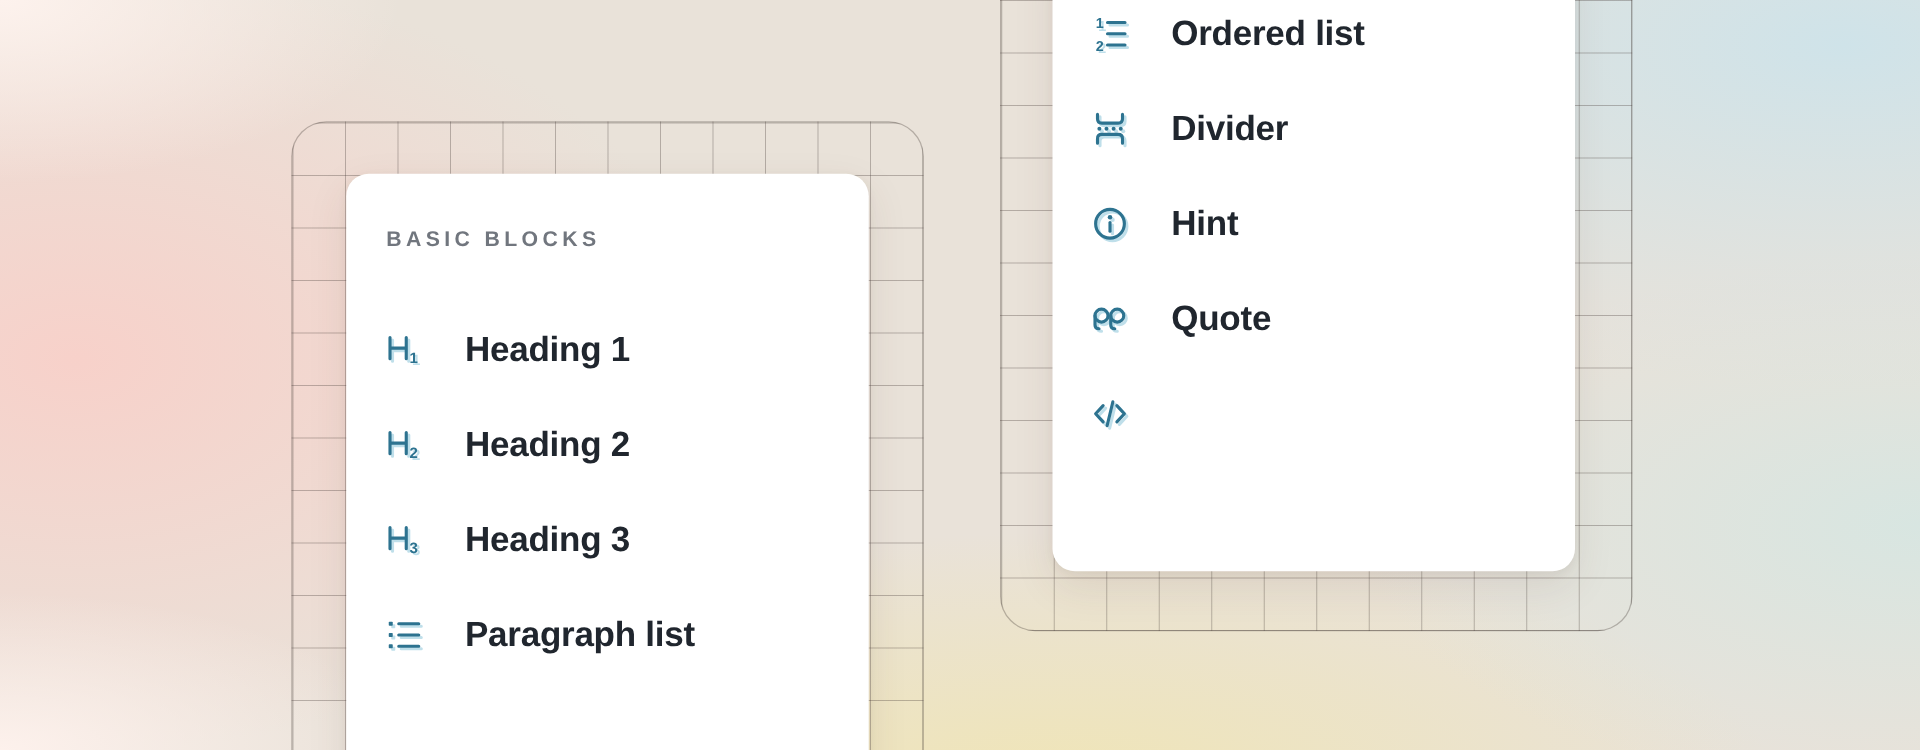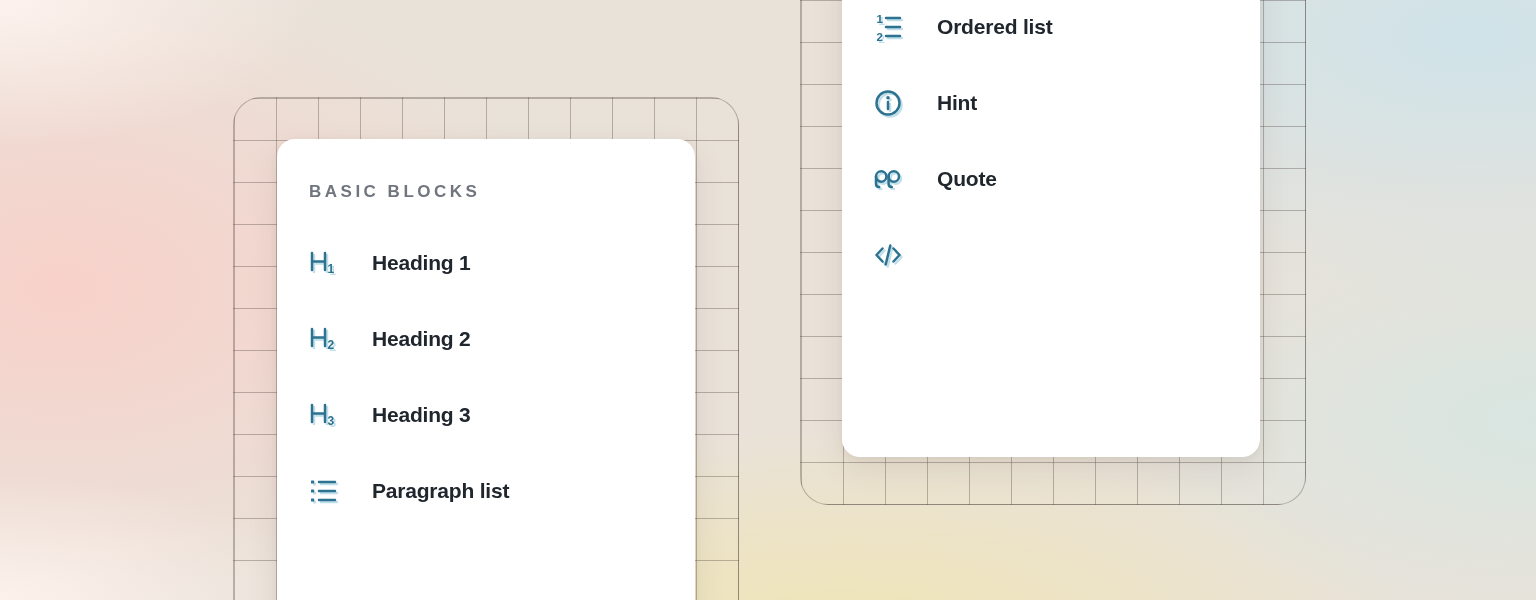--- a/index.html
+++ b/index.html
@@ -28,33 +28,33 @@
   #grid-panel-right { left:800px; top:-43px; width:504px; height:546px; }
   .menu-card {
     position:absolute; background:var(--card-bg); border-radius:18px;
     box-shadow:0 12px 32px rgba(92,60,50,0.10), 0 2px 8px rgba(92,60,50,0.06);
     box-sizing:border-box;
   }
   #menu-card-left  { left:277px; top:139px; width:418px; height:560px; padding:40px 32px 0; }
   #menu-card-right { left:842px; top:-44px; width:418px; height:501px; padding:33px 32px 0; }
   .section-label {
     font-size:17px; font-weight:700; letter-spacing:3.5px;
-    color:var(--section-label); line-height:26px; margin-bottom:20px;
+    color:var(--section-label); line-height:26px; margin-bottom:37px;
   }
   .menu-item { height:76px; display:flex; align-items:center; cursor:pointer; }
   .icon { width:28px; height:28px; margin-right:35px; flex:none; }
   .icon svg { overflow:visible; display:block; }
   .icon svg g { fill:none; stroke-width:2.5; stroke-linecap:round; stroke-linejoin:round; }
   .ic-light   { stroke:var(--icon-light); }
   .ic-main    { stroke:var(--icon-main); }
   .ic-light .f{ fill:var(--icon-light); stroke:none; }
   .ic-main  .f{ fill:var(--icon-main);  stroke:none; }
   .icon svg text { font-family:"Liberation Sans", sans-serif; font-weight:bold; }
   .menu-item .label {
-    font-size:21px; font-weight:700; color:var(--label-text); letter-spacing:-0.2px;
+    font-size:28px; font-weight:700; color:var(--label-text); letter-spacing:-0.2px;
     white-space:nowrap;
   }
 </style>
 </head>
 <body style="--icon-main: #2d7390; --icon-light: #bfdfea; --label-text: #20262e; --section-label: #71767e; --card-bg: #ffffff; --grid-line: rgba(70,60,55,0.33);">
 
 <div class="grid-panel" id="grid-panel-left"></div>
 <div class="grid-panel" id="grid-panel-right"></div>
 
 <div class="menu-card" id="menu-card-left">
@@ -143,20 +143,41 @@
               <text class="f" x="2.5" y="27.5" font-size="11.5">2</text>
             </g>
           </svg>
         </span>
         <span class="label">Ordered list</span>
       </div>
       <div class="menu-item">
         <span class="icon">
           <svg viewBox="0 0 28 28" width="28" height="28">
             <g class="ic-light" transform="translate(2,2)">
+              <path d="M4,2.5 V6 Q4,9.5 7.5,9.5 H20.5 Q24,9.5 24,6 V2.5 M4,25.5 V22 Q4,18.5 7.5,18.5 H20.5 Q24,18.5 24,22 V25.5"></path>
+              <circle class="f" cx="5.5" cy="14" r="1.6"></circle>
+              <circle class="f" cx="11.2" cy="14" r="1.6"></circle>
+              <circle class="f" cx="16.9" cy="14" r="1.6"></circle>
+              <circle class="f" cx="22.6" cy="14" r="1.6"></circle>
+            </g>
+            <g class="ic-main">
+              <path d="M4,2.5 V6 Q4,9.5 7.5,9.5 H20.5 Q24,9.5 24,6 V2.5 M4,25.5 V22 Q4,18.5 7.5,18.5 H20.5 Q24,18.5 24,22 V25.5"></path>
+              <circle class="f" cx="5.5" cy="14" r="1.6"></circle>
+              <circle class="f" cx="11.2" cy="14" r="1.6"></circle>
+              <circle class="f" cx="16.9" cy="14" r="1.6"></circle>
+              <circle class="f" cx="22.6" cy="14" r="1.6"></circle>
+            </g>
+          </svg>
+        </span>
+        <span class="label">Divider</span>
+      </div>
+      <div class="menu-item">
+        <span class="icon">
+          <svg viewBox="0 0 28 28" width="28" height="28">
+            <g class="ic-light" transform="translate(2,2)">
               <circle cx="14" cy="14" r="11.5"></circle>
               <path d="M14,13 V20"></path>
               <circle class="f" cx="14" cy="8.7" r="1.8"></circle>
             </g>
             <g class="ic-main">
               <circle cx="14" cy="14" r="11.5"></circle>
               <path d="M14,13 V20"></path>
               <circle class="f" cx="14" cy="8.7" r="1.8"></circle>
             </g>
           </svg>

